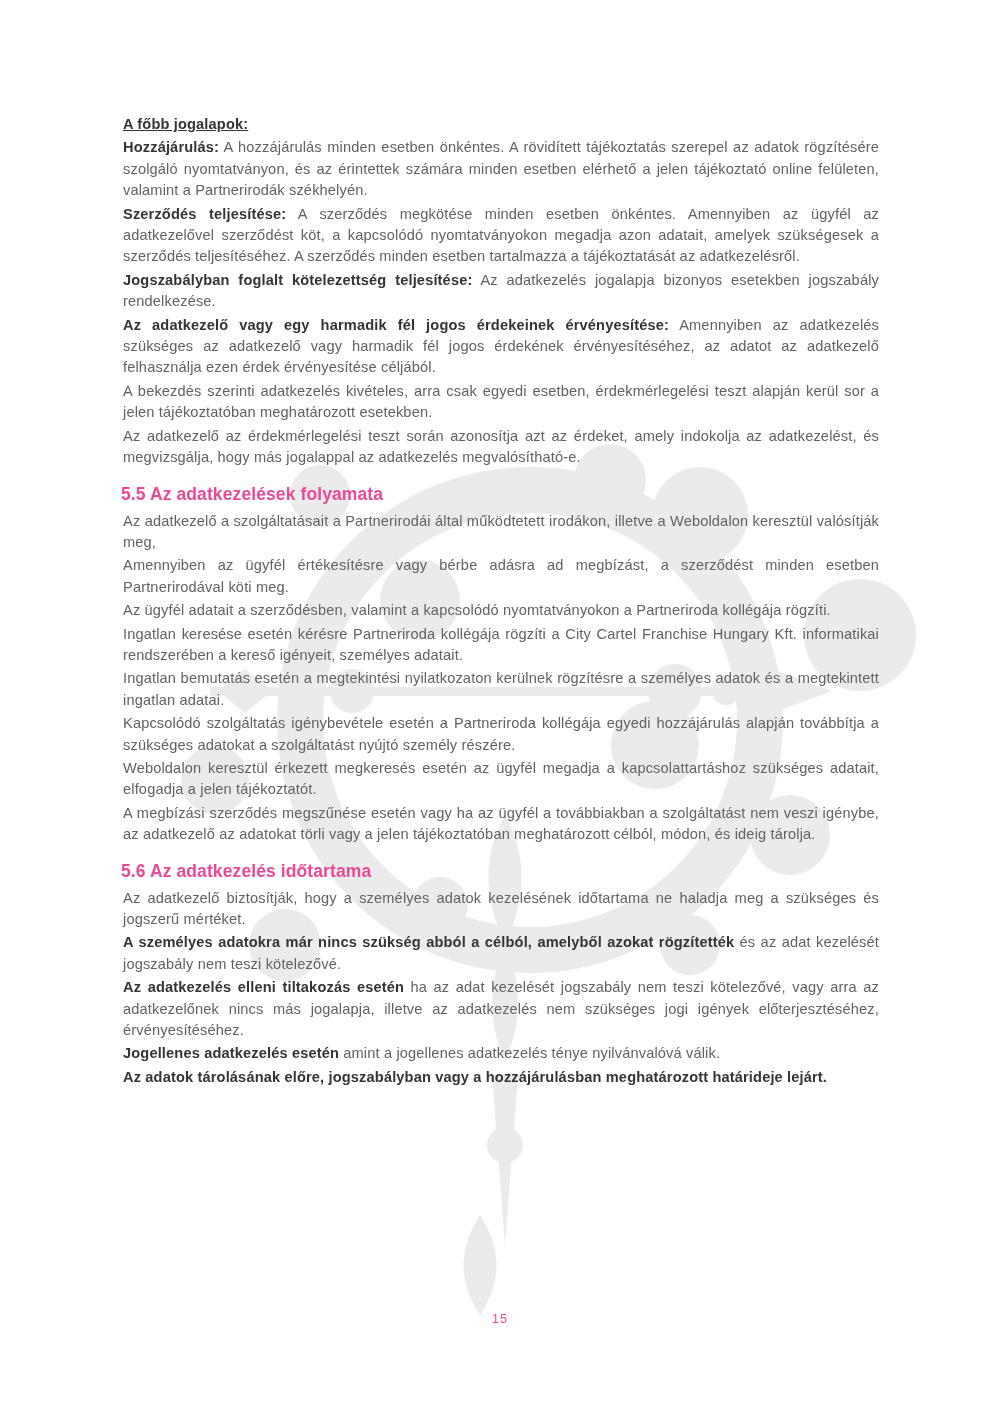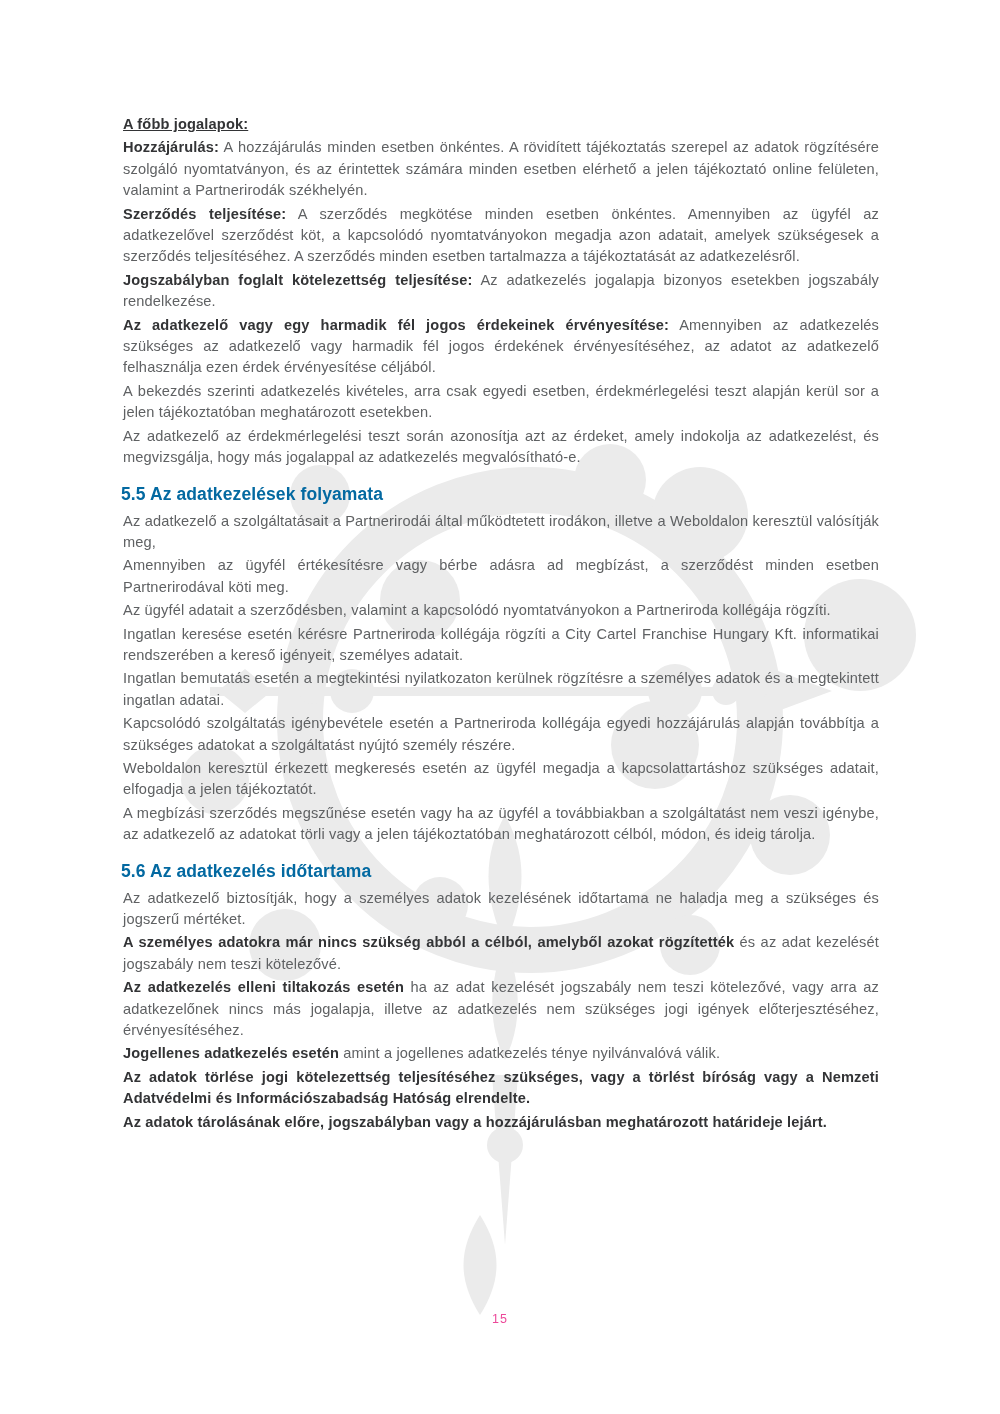--- a/index.html
+++ b/index.html
@@ -44,21 +44,21 @@
     font-weight: 700;
     color: #333436;
   }
   .underline-heading strong {
     text-decoration: underline;
   }
   .section-heading {
     font-size: 17.5px;
     line-height: 23px;
     font-weight: 700;
-    color: #0369a1;
+    color: #ec4899;
     margin: 14px 0 5px 0;
     text-align: left;
     letter-spacing: 0.1px;
   }
   .para-bold {
     text-align: justify;
   }
   .pagenum {
     position: absolute;
     left: 0;
@@ -128,19 +128,18 @@
       <p class="blk para"><span>Ingatlan keresése esetén kérésre Partneriroda kollégája rögzíti a City Cartel Franchise Hungary Kft. informatikai rendszerében a kereső igényeit, személyes adatait.</span></p>
       <p class="blk para"><span>Ingatlan bemutatás esetén a megtekintési nyilatkozaton kerülnek rögzítésre a személyes adatok és a megtekintett ingatlan adatai.</span></p>
       <p class="blk para"><span>Kapcsolódó szolgáltatás igénybevétele esetén a Partneriroda kollégája egyedi hozzájárulás alapján továbbítja a szükséges adatokat a szolgáltatást nyújtó személy részére.</span></p>
       <p class="blk para"><span>Weboldalon keresztül érkezett megkeresés esetén az ügyfél megadja a kapcsolattartáshoz szükséges adatait, elfogadja a jelen tájékoztatót.</span></p>
       <p class="blk para"><span>A megbízási szerződés megszűnése esetén vagy ha az ügyfél a továbbiakban a szolgáltatást nem veszi igénybe, az adatkezelő az adatokat törli vagy a jelen tájékoztatóban meghatározott célból, módon, és ideig tárolja.</span></p>
       <h2 class="blk section-heading"><span>5.6 Az adatkezelés időtartama</span></h2>
       <p class="blk para"><span>Az adatkezelő biztosítják, hogy a személyes adatok kezelésének időtartama ne haladja meg a szükséges és jogszerű mértéket.</span></p>
       <p class="blk para"><strong>A személyes adatokra már nincs szükség abból a célból, amelyből azokat rögzítették</strong><span> és az adat kezelését jogszabály nem teszi kötelezővé.</span></p>
       <p class="blk para"><strong>Az adatkezelés elleni tiltakozás esetén</strong><span> ha az adat kezelését jogszabály nem teszi kötelezővé, vagy arra az adatkezelőnek nincs más jogalapja, illetve az adatkezelés nem szükséges jogi igények előterjesztéséhez, érvényesítéséhez.</span></p>
       <p class="blk para"><strong>Jogellenes adatkezelés esetén</strong><span> amint a jogellenes adatkezelés ténye nyilvánvalóvá válik.</span></p>
-      <p class="blk para-bold"><strong>Az adatok törlése jogi kötelezettség teljesítéséhez szükséges, vagy a törlést bíróság vagy a Nemzeti Adatvédelmi és Információszabadság Hatóság elrendelte.</strong></p>
       <p class="blk para-bold"><strong>Az adatok tárolásának előre, jogszabályban vagy a hozzájárulásban meghatározott határideje lejárt.</strong></p>
     </main>
 
   <div class="pagenum">15</div>
 
 </div>
 
 </body></html>

